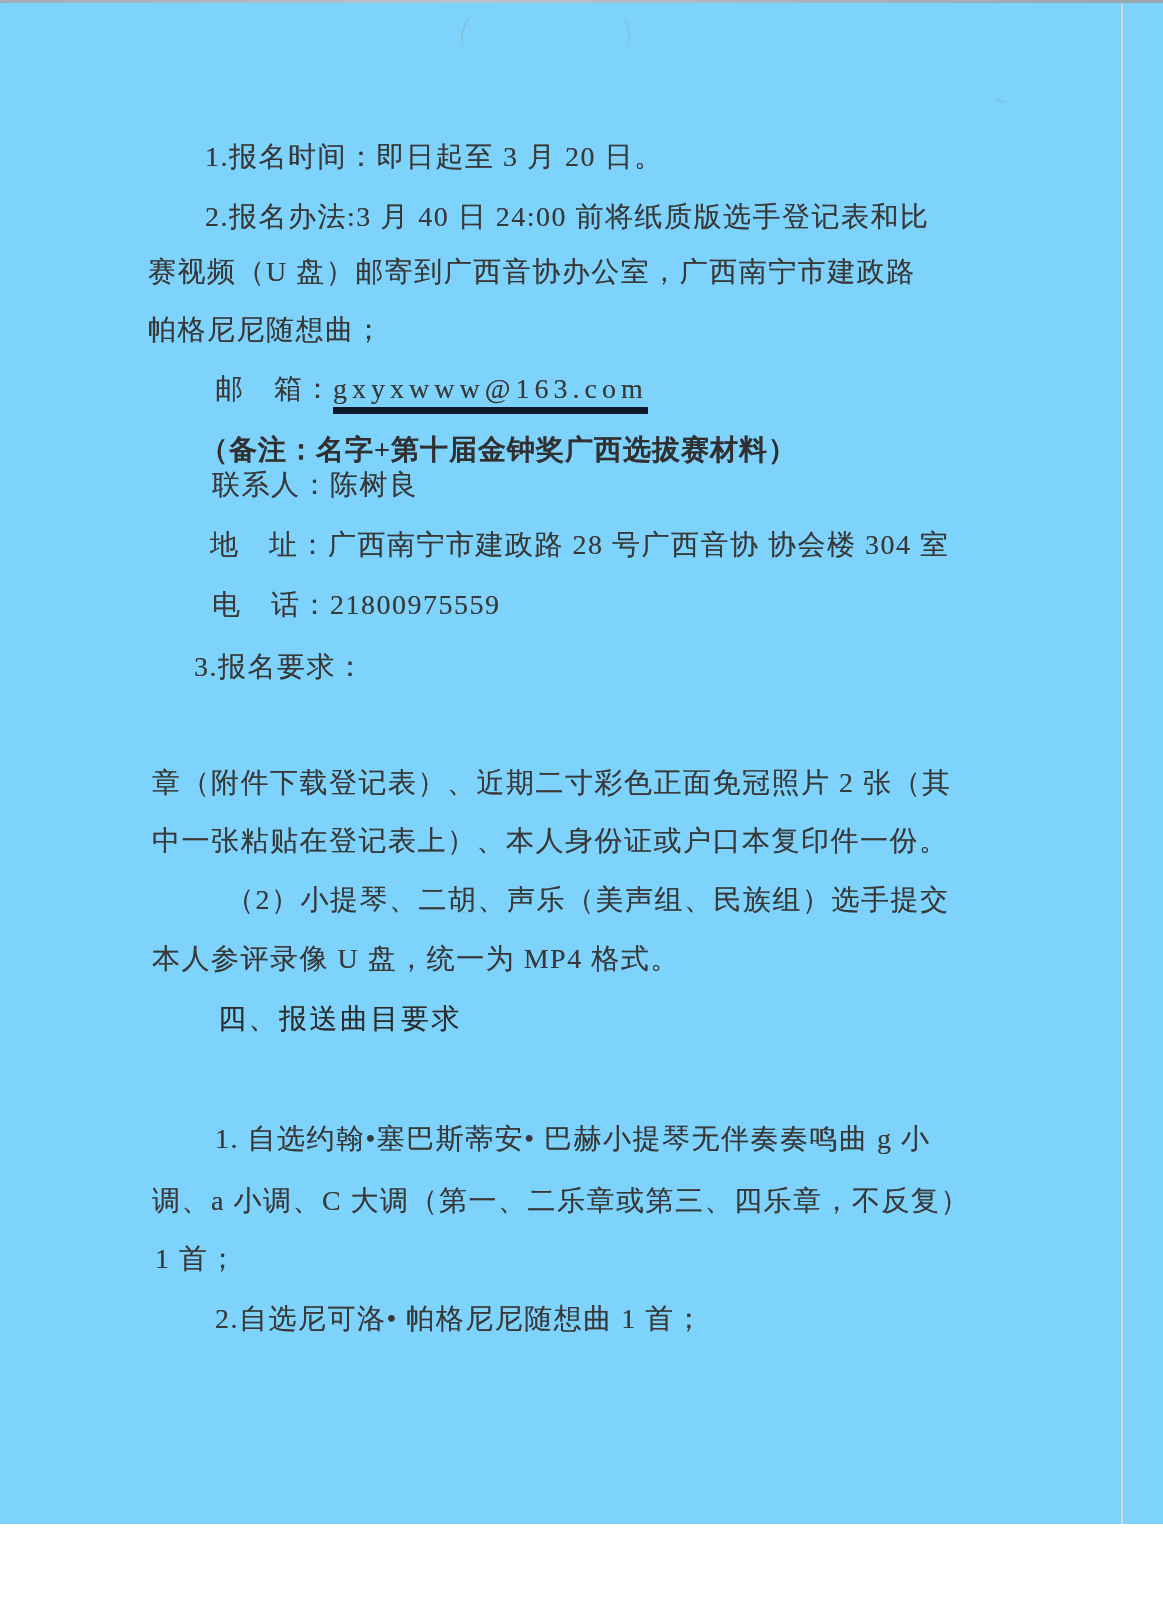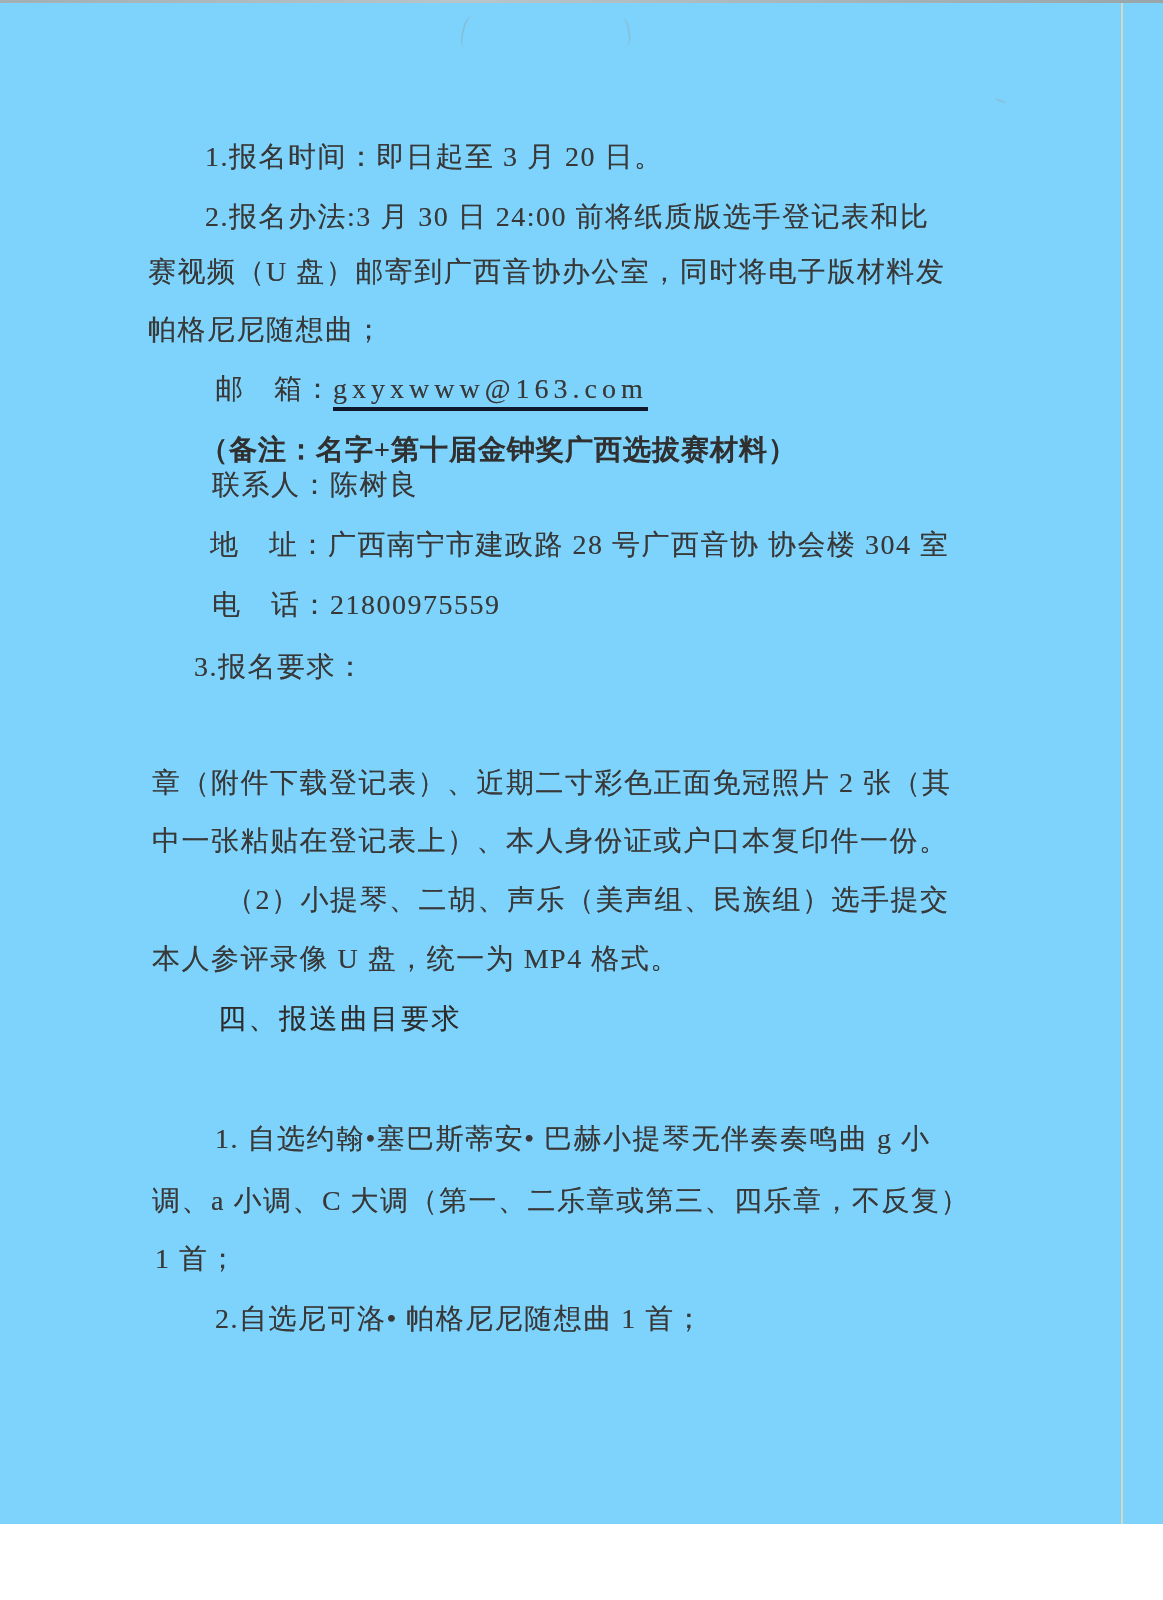--- a/index.html
+++ b/index.html
@@ -25,21 +25,21 @@
     letter-spacing: 1px;
     font-weight: 600;
     color: #303030;
   }
   .bold {
     font-weight: 400;
     letter-spacing: 2.5px;
     color: #2c2c2c;
   }
   .email {
-    border-bottom: 4px solid #0f172a;
+    border-bottom: 7px solid #0f172a;
     padding-bottom: 3px;
     letter-spacing: 5px;
   }
   
   .scan-edge-top {
     position: absolute; top: 0; left: 0; width: 100%; height: 3px;
     background: linear-gradient(to right, #a8a8a6, #c2c2c0 40%, #9d9d9b);
     opacity: 0.85;
   }
   .scan-line-right {
@@ -73,23 +73,23 @@
 
   <div class="scan-edge-top"></div>
   <div class="scan-line-right"></div>
   <div class="scan-edge-bottom"></div>
   <div class="artifact artifact-a"></div>
   <div class="artifact artifact-b"></div>
   <div class="artifact artifact-c"></div>
 
   <div class="line" style="top:140px; left:205px">1.报名时间：即日起至 3 月 20 日。</div>
 
-  <div class="line" style="top:200px; left:205px">2.报名办法:3 月 30 日 24:00 前将纸质版选手登记表和比</div>
+  <div class="line" style="top:200px; left:205px">2.报名办法:3 月 40 日 24:00 前将纸质版选手登记表和比</div>
 
-  <div class="line" style="top:255px; left:148px">赛视频（U 盘）邮寄到广西音协办公室，同时将电子版材料发</div>
+  <div class="line" style="top:255px; left:148px">赛视频（U 盘）邮寄到广西音协办公室，广西南宁市建政路</div>
 
   <div class="line" style="top:313px; left:148px">帕格尼尼随想曲；</div>
 
   <div class="line" style="top:372px; left:215px">
     <span>邮　箱：</span><span class="email">gxyxwww@163.com</span>
   </div>
 
   <div class="line small" style="top:433px; left:200px">（备注：名字+第十届金钟奖广西选拔赛材料）</div>
 
   <div class="line" style="top:468px; left:212px">联系人：陈树良</div>

